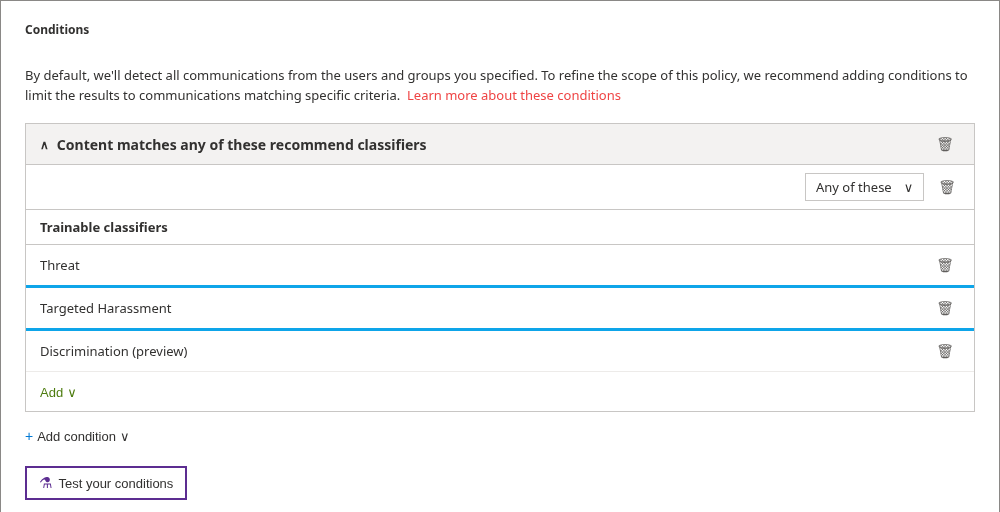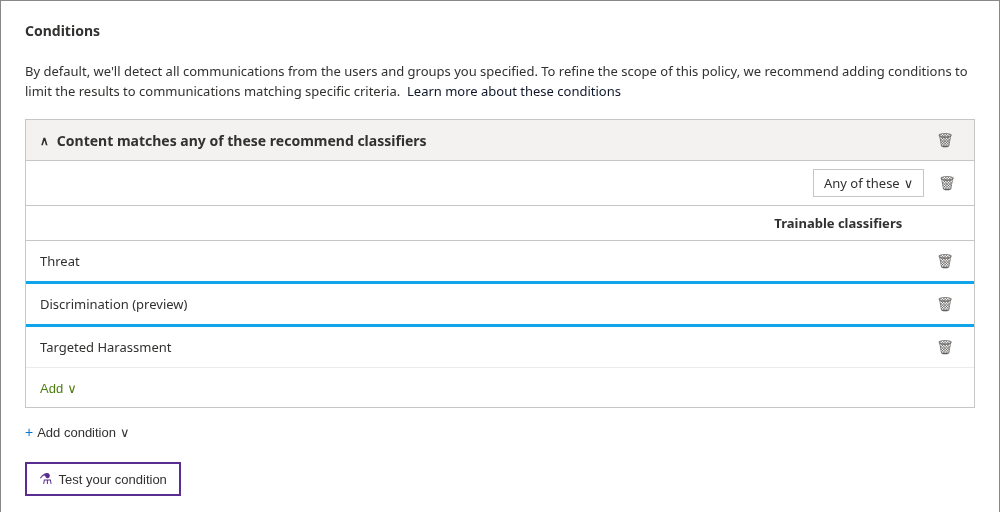--- a/index.html
+++ b/index.html
@@ -9,32 +9,32 @@
       background: #fff;
       color: #323130;
       width: 1000px;
       min-height: 512px;
       border: 1px solid #8a8886;
     }
     .page {
       padding: 20px 24px;
     }
     .page-title {
-      font-size: 14px;
+      font-size: 12px;
       font-weight: 700;
-      margin-bottom: 22px;
+      margin-bottom: 28px;
     }
     .description {
       font-size: 13px;
       color: #323130;
       line-height: 1.5;
       margin-bottom: 18px;
     }
     .description a {
-      color: #0f172a;
+      color: #ef4444;
       text-decoration: none;
     }
 
     
     .condition-block {
       border: 1px solid #c8c6c4;
       margin-bottom: 16px;
     }
     .condition-header {
       display: flex;
@@ -70,36 +70,36 @@
     .toolbar-row {
       display: flex;
       align-items: center;
       justify-content: flex-end;
       padding: 8px 12px;
       border-bottom: 1px solid #c8c6c4;
       gap: 8px;
     }
     .any-of-these-dropdown {
       display: flex;
-      gap: 4px;
+      gap: 12px;
       border: 1px solid #c8c6c4;
       padding: 4px 10px;
       cursor: pointer;
       background: #fff;
       font-size: 13px;
       color: #323130;
     }
 
     
     .classifiers-table {
       width: 100%;
       border-collapse: collapse;
     }
     .classifiers-table th {
-      text-align: right;
+      text-align: left;
       padding: 8px 14px;
       font-weight: 700;
       font-size: 13px;
       border-bottom: 1px solid #c8c6c4;
       background: #fff;
     }
     .classifiers-table td {
       padding: 10px 14px;
       border-bottom: 3px solid #0ea5e9;
       font-size: 13px;
@@ -213,42 +213,42 @@
       <thead>
         <tr>
           <th>Trainable classifiers</th>
           <th class="action-col"></th>
         </tr>
       </thead>
       <tbody id="classifiers-tbody">
 
       <tr>
       <td>Threat</td>
+      <td class="action-col">
+        <button class="delete-icon-btn">
+          <span class="trash-unicode">🗑</span>
+        </button>
+      </td>
+    </tr>
+          <tr>
+      <td>Targeted Harassment</td>
       <td class="action-col">
         <button class="delete-icon-btn">
           <span class="trash-unicode">🗑</span>
         </button>
       </td>
     </tr>
           <tr>
       <td>Discrimination (preview)</td>
       <td class="action-col">
         <button class="delete-icon-btn">
           <span class="trash-unicode">🗑</span>
         </button>
       </td>
     </tr>
-          <tr>
-      <td>Targeted Harassment</td>
-      <td class="action-col">
-        <button class="delete-icon-btn">
-          <span class="trash-unicode">🗑</span>
-        </button>
-      </td>
-    </tr>
         </tbody>
     </table>
 
     <div class="add-row">
       <button class="add-dropdown-btn">
         <span>Add</span>
         <span>∨</span>
       </button>
     </div>
 
@@ -258,17 +258,17 @@
     <button class="add-condition-btn">
       <span class="plus-icon">+</span>
       <span>Add condition</span>
       <span>∨</span>
     </button>
   </div>
 
   <div style="margin-top:12px;">
     <button class="test-conditions-btn">
       <span class="beaker-icon">⚗</span>
-      <span>Test your condition</span>
+      <span>Test your conditions</span>
     </button>
   </div>
 
 </div>
 
 </body></html>

